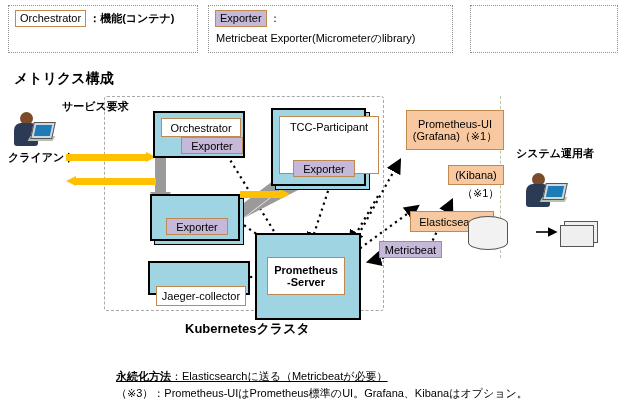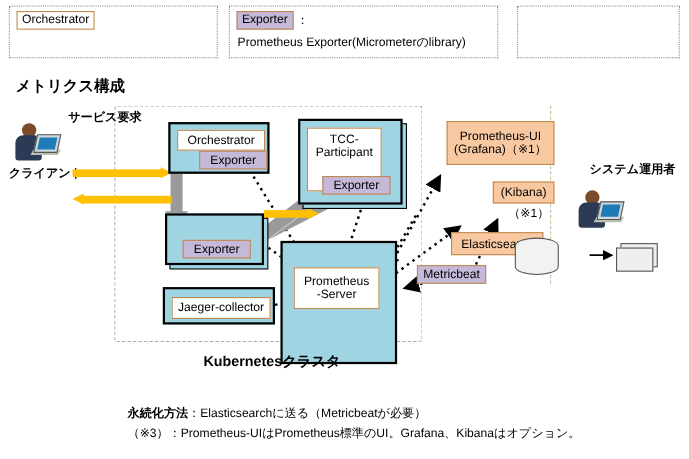--- a/index.html
+++ b/index.html
@@ -74,29 +74,30 @@
   .p-scr{position:absolute;left:2px;top:2px;right:2px;bottom:2px;background:#1d7bb8;}
   .p-base{position:absolute;left:17px;top:24px;width:25px;height:5px;
           background:#b9c2b0;transform:skewX(-28deg);}
 </style>
 </head>
 <body>
 
 <div class="abs legend-box" style="left:8px;top:5px;width:190px;height:48px;padding:4px 6px;">
   <div class="legend-row">
     <span class="swatch-fn">Orchestrator</span>
+    <span class="legend-label jp">：機能(コンテナ)</span>
   </div>
 </div>
 
 <div class="abs legend-box" style="left:208px;top:5px;width:245px;height:48px;padding:4px 6px;">
   <div class="legend-row" style="margin-bottom:4px;">
     <span class="swatch-exp">Exporter</span>
     <span class="legend-label">：</span>
   </div>
-  <div class="legend-label" style="margin-left:1px;">Prometheus Exporter(Micrometerのlibrary)</div>
+  <div class="legend-label" style="margin-left:1px;">Metricbeat Exporter(Micrometerのlibrary)</div>
 </div>
 
 <div class="abs legend-box" style="left:470px;top:5px;width:148px;height:48px;padding:3px 6px;">
 </div>
 
 <div class="abs title jp" style="left:14px;top:70px;">メトリクス構成</div>
 
 <div class="abs cluster-bound" style="left:104px;top:96px;width:280px;height:215px;"></div>
 <div class="abs vdash" style="left:500px;top:96px;height:162px;"></div>
 
@@ -167,33 +168,33 @@
     <i></i>
     <b></b>
   </div>
 
 <div class="abs pod" style="left:153px;top:111px;width:92px;height:47px;">
   <div class="fnbox abs" style="left:6px;top:5px;width:80px;height:19px;">Orchestrator</div>
   <div class="expbox abs" style="left:26px;top:24px;width:62px;height:17px;">Exporter</div>
 </div>
 
 <div class="abs pod stack" style="left:271px;top:108px;width:95px;height:78px;">
-  <div class="fnbox abs" style="left:6px;top:6px;width:68px;height:58px;align-items:flex-start;padding-top:4px;">TCC-Participant</div>
+  <div class="fnbox abs" style="left:6px;top:6px;width:100px;height:58px;align-items:flex-start;padding-top:4px;">TCC-Participant</div>
   <div class="expbox abs" style="left:20px;top:50px;width:62px;height:17px;">Exporter</div>
 </div>
 
 <div class="abs pod stack" style="left:150px;top:194px;width:90px;height:47px;">
   <div class="expbox abs" style="left:14px;top:22px;width:62px;height:17px;">Exporter</div>
 </div>
 
 <div class="abs pod" style="left:148px;top:261px;width:102px;height:34px;">
-  <div class="fnbox abs" style="left:6px;top:7px;width:90px;height:20px;">Jaeger-collector</div>
-</div>
-
-<div class="abs pod" style="left:255px;top:219px;width:106px;height:112px;">
+  <div class="fnbox abs" style="left:6px;top:23px;width:90px;height:20px;">Jaeger-collector</div>
+</div>
+
+<div class="abs pod" style="left:255px;top:233px;width:106px;height:87px;font-weight:bold;">
   <div class="fnbox abs" style="left:10px;top:22px;width:78px;height:38px;flex-direction:column;">
     <span>Prometheus</span>
     <span>-Server</span>
   </div>
 </div>
 <div class="abs expbox" style="left:347px;top:241px;width:63px;height:17px;margin-left:32px;">Metricbeat</div>
 
 <div class="abs cap-jp" style="left:185px;top:320px;font-size:13px;">Kubernetesクラスタ</div>
 
 <div class="abs orangebox" style="left:406px;top:110px;width:98px;height:40px;flex-direction:column;">
@@ -210,18 +211,18 @@
 <div class="abs docs" style="left:560px;top:225px;"></div>
 
 <div class="abs person" style="left:524px;top:106px;">
   <span class="p-head"></span>
   <span class="p-body"></span>
   <span class="p-base"></span>
   <span class="p-lap">
       <span class="p-scr"></span>
     </span>
 </div>
-<div class="abs cap-jp" style="left:536px;top:146px;">システム運用者</div>
-
-<div class="abs" style="left:116px;top:366px;">
+<div class="abs cap-jp" style="left:516px;top:146px;">システム運用者</div>
+
+<div class="abs" style="left:116px;top:366px;text-decoration:underline;">
   <span class="cap-jp">永続化方法</span><span class="caption">：Elasticsearchに送る（Metricbeatが必要）</span>
 </div>
 <div class="abs caption" style="left:116px;top:386px;">（※3）：Prometheus-UIはPrometheus標準のUI。Grafana、Kibanaはオプション。</div>
 
 </body></html>

